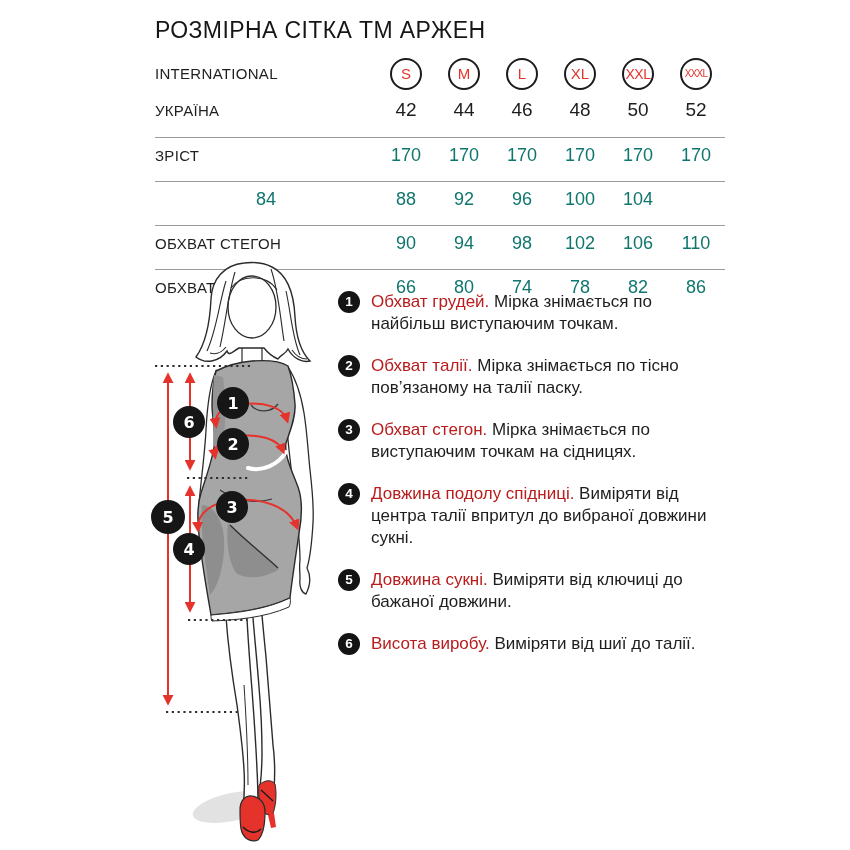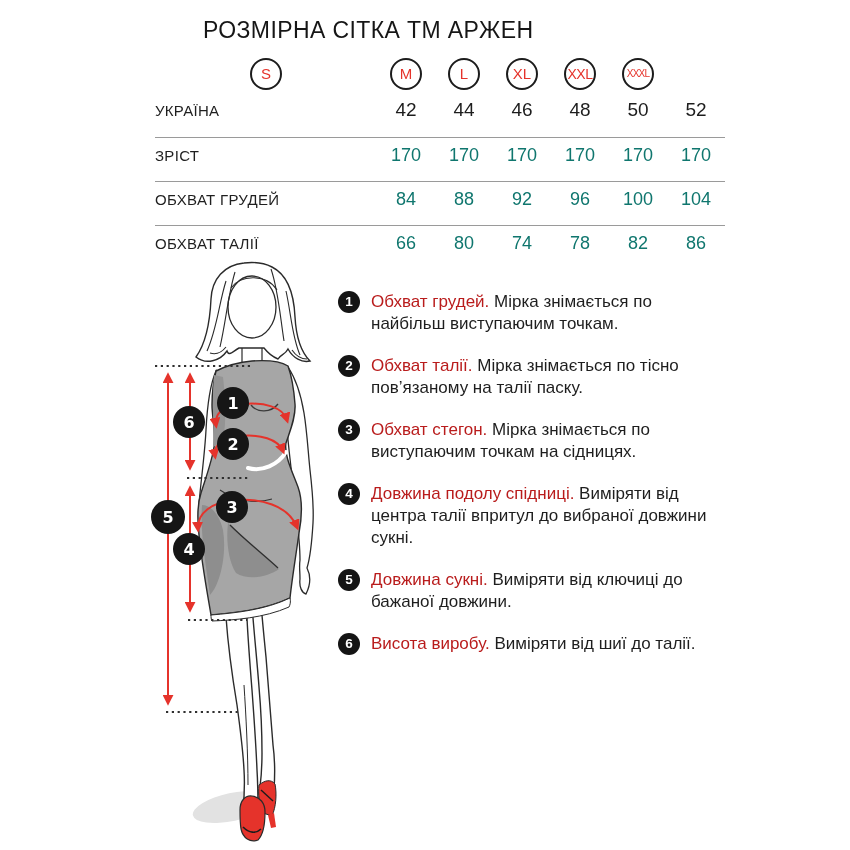--- a/index.html
+++ b/index.html
@@ -1,19 +1,19 @@
 <!DOCTYPE html>
 <html><head>
 <meta charset="utf-8">
 <style>
   html,body{margin:0;padding:0;background:#fff;}
   body{width:850px;height:850px;position:relative;overflow:hidden;
        font-family:"Liberation Sans","DejaVu Sans",sans-serif;color:#1e1e1e;}
 
-  .page-title{position:absolute;left:155px;top:17px;font-size:23px;letter-spacing:.4px;color:#161616;margin-left:48px;}
+  .page-title{position:absolute;left:155px;top:17px;font-size:23px;letter-spacing:.4px;color:#161616;}
 
   
   .size-table{position:absolute;left:155px;top:55px;width:570px;}
   .trow{display:grid;grid-template-columns:222px repeat(6,58px);align-items:center;}
   .trow .rlabel{font-size:15px;letter-spacing:.3px;color:#1f1f1f;}
   .trow-int{height:37px;}
   .trow-ua{height:36px;}
   .trow-data{height:34px;border-top:1.5px solid #9a9a9a;margin-top:9px;}
   .size-circle{justify-self:center;width:28px;height:28px;border:2px solid #1c1c1c;border-radius:50%;
                display:flex;align-items:center;justify-content:center;
@@ -33,20 +33,21 @@
              color:#fff;font-size:13.5px;font-weight:bold;display:flex;align-items:center;justify-content:center;}
   .term{font-weight:normal;color:#b91c1c;}
 </style>
 </head>
 <body>
 
 <div class="page-title">РОЗМІРНА СІТКА ТМ АРЖЕН</div>
 
 <div class="size-table">
   <div class="trow trow-int">
+    <div class="rlabel">INTERNATIONAL</div>
     <div class="size-circle sz-1">S</div>
     <div class="size-circle sz-1">M</div>
     <div class="size-circle sz-1">L</div>
     <div class="size-circle sz-2">XL</div>
     <div class="size-circle sz-4">XXL</div>
     <div class="size-circle sz-5">XXXL</div>
   </div>
   <div class="trow trow-ua">
     <div class="rlabel">УКРАЇНА</div>
     <div class="ua-val">42</div>
@@ -59,27 +60,35 @@
   <div class="trow trow-data">
     <div class="rlabel">ЗРІСТ</div>
     <div class="data-val">170</div>
     <div class="data-val">170</div>
     <div class="data-val">170</div>
     <div class="data-val">170</div>
     <div class="data-val">170</div>
     <div class="data-val">170</div>
   </div>
   <div class="trow trow-data">
-    <div class="rlabel">ОБХВАТ ГРУДЕЙ</div>
     <div class="data-val">84</div>
     <div class="data-val">88</div>
     <div class="data-val">92</div>
     <div class="data-val">96</div>
     <div class="data-val">100</div>
     <div class="data-val">104</div>
+  </div>
+  <div class="trow trow-data">
+    <div class="rlabel">ОБХВАТ СТЕГОН</div>
+    <div class="data-val">90</div>
+    <div class="data-val">94</div>
+    <div class="data-val">98</div>
+    <div class="data-val">102</div>
+    <div class="data-val">106</div>
+    <div class="data-val">110</div>
   </div>
   <div class="trow trow-data">
     <div class="rlabel">ОБХВАТ ТАЛІЇ</div>
     <div class="data-val">66</div>
     <div class="data-val">80</div>
     <div class="data-val">74</div>
     <div class="data-val">78</div>
     <div class="data-val">82</div>
     <div class="data-val">86</div>
   </div>

